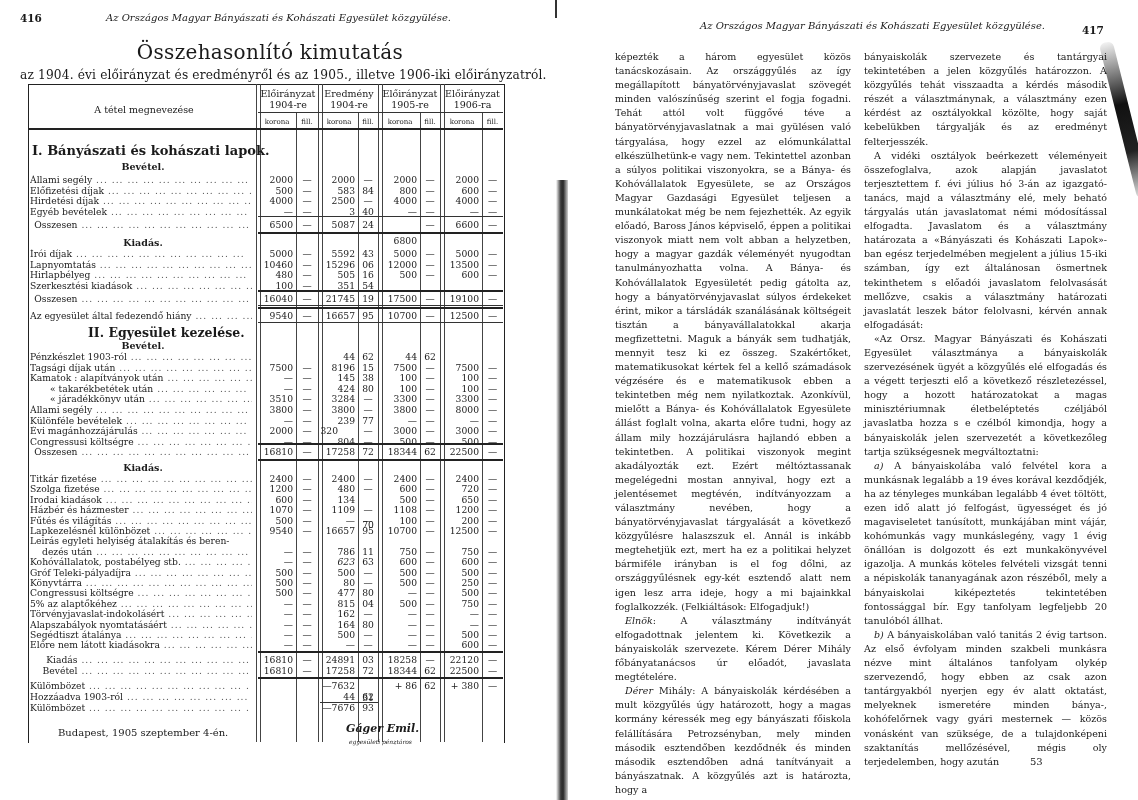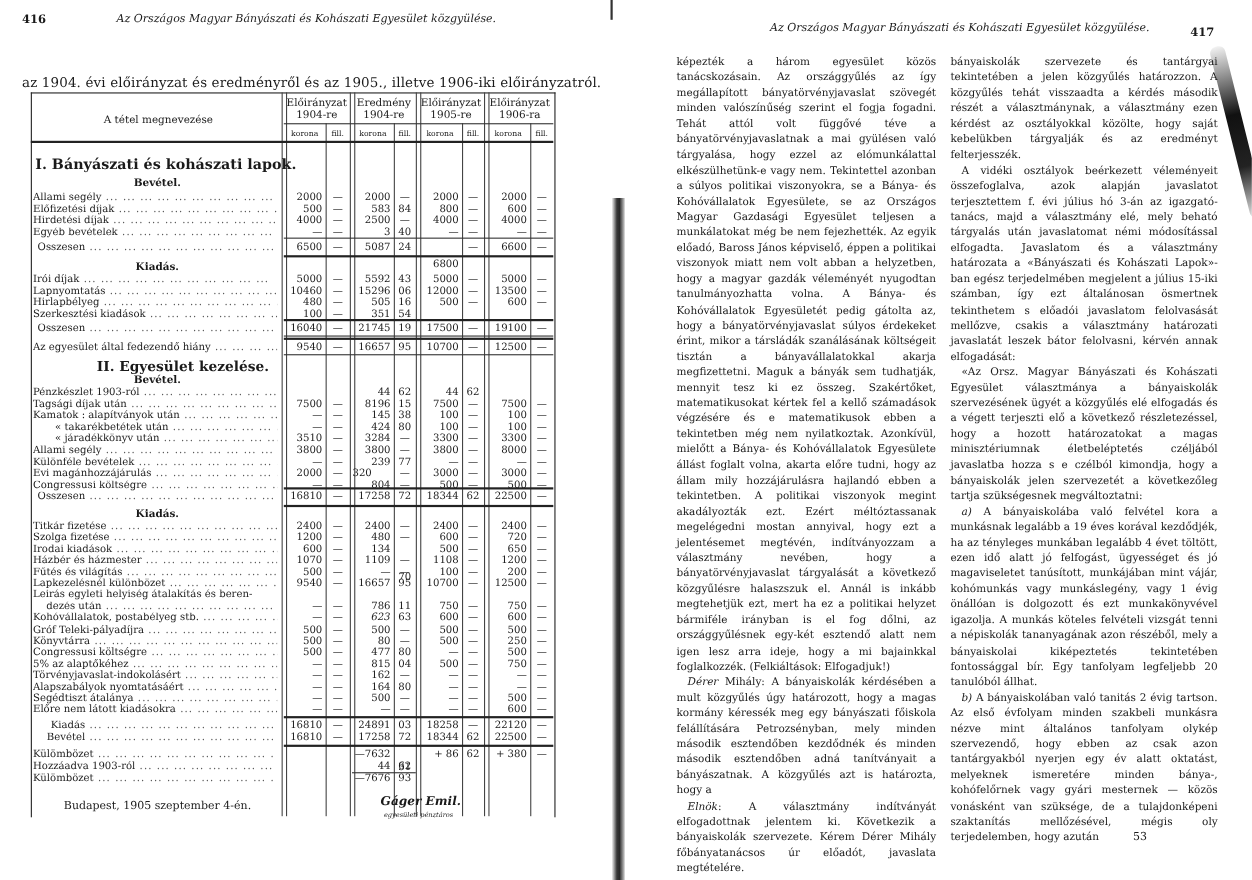--- a/index.html
+++ b/index.html
@@ -58,20 +58,21 @@
   .col-left { left: 615px; }
   .col-right { left: 864px; width: 243px; }
   .footer-pageno { position: absolute; left: 1030px; top: 756px; font-size: 10px; }
 </style>
 </head>
 <body>
 
 <div class="page left-page">
   <div class="page-no" style="left:20px;top:12px;">416</div>
   <div class="run-head" style="left:106px;top:12px;">Az Országos Magyar Bányászati és Kohászati Egyesület közgyülése.</div>
+  <div class="title">Összehasonlító kimutatás</div>
   <div class="subtitle">az 1904. évi előirányzat és eredményről és az 1905., illetve 1906-iki előirányzatról.</div>
 
   <div class="tbl"></div>
   <div id="table-layer">
       <div class="vline dbl" style="left:256px;top:84px;height:658px;"></div>
       <div class="vline" style="left:296px;top:112px;height:630px;"></div>
       <div class="vline" style="left:358px;top:112px;height:630px;"></div>
       <div class="vline" style="left:420px;top:112px;height:630px;"></div>
       <div class="vline" style="left:482px;top:112px;height:630px;"></div>
       <div class="vline dbl" style="left:318px;top:84px;height:658px;"></div>
@@ -486,22 +487,22 @@
 </div>
 
 <div class="spine-top"></div>
 <div class="spine"></div>
 
 <div class="page right-page"></div>
 <div class="run-head" style="left:700px;top:20px;">Az Országos Magyar Bányászati és Kohászati Egyesület közgyülése.</div>
 <div class="page-no" style="left:1082px;top:24px;">417</div>
 <div class="col-text col-left" id="col-left">
     <p><span>képezték a három egyesület közös tanácskozásain. Az országgyűlés az így megállapított bányatörvényjavaslat szövegét minden valószínűség szerint el fogja fogadni. Tehát attól volt függővé téve a bányatörvényjavaslatnak a mai gyülésen való tárgyalása, hogy ezzel az elómunkálattal elkészülhetünk-e vagy nem. Tekintettel azonban a súlyos politikai viszonyokra, se a Bánya- és Kohóvállalatok Egyesülete, se az Országos Magyar Gazdasági Egyesület teljesen a munkálatokat még be nem fejezhették. Az egyik előadó, Baross János képviselő, éppen a politikai viszonyok miatt nem volt abban a helyzetben, hogy a magyar gazdák véleményét nyugodtan tanulmányozhatta volna. A Bánya- és Kohóvállalatok Egyesületét pedig gátolta az, hogy a bányatörvényjavaslat súlyos érdekeket érint, mikor a társládák szanálásának költségeit tisztán a bányavállalatokkal akarja megfizettetni. Maguk a bányák sem tudhatják, mennyit tesz ki ez összeg. Szakértőket, matematikusokat kértek fel a kellő számadások végzésére és e matematikusok ebben a tekintetben még nem nyilatkoztak. Azonkívül, mielőtt a Bánya- és Kohóvállalatok Egyesülete állást foglalt volna, akarta előre tudni, hogy az állam mily hozzájárulásra hajlandó ebben a tekintetben. A politikai viszonyok megint akadályozták ezt. Ezért méltóztassanak megelégedni mostan annyival, hogy ezt a jelentésemet megtévén, indítványozzam a választmány nevében, hogy a bányatörvényjavaslat tárgyalását a következő közgyűlésre halaszszuk el. Annál is inkább megtehetjük ezt, mert ha ez a politikai helyzet bármiféle irányban is el fog dőlni, az országgyűlésnek egy-két esztendő alatt nem igen lesz arra ideje, hogy a mi bajainkkal foglalkozzék. (Felkiáltások: Elfogadjuk!)</span></p>
+    <p class="indent"><i>Elnök</i><span>: A választmány indítványát elfogadottnak jelentem ki. Következik a bányaiskolák szervezete. Kérem Dérer Mihály főbányatanácsos úr előadót, javaslata megtételére.</span></p>
     <p class="indent"><i>Dérer</i><span> Mihály: A bányaiskolák kérdésében a mult közgyűlés úgy határozott, hogy a magas kormány kéressék meg egy bányászati főiskola felállítására Petrozsényban, mely minden második esztendőben kezdődnék és minden második esztendőben adná tanítványait a bányászatnak. A közgyűlés azt is határozta, hogy a</span></p>
-    <p class="indent"><i>Elnök</i><span>: A választmány indítványát elfogadottnak jelentem ki. Következik a bányaiskolák szervezete. Kérem Dérer Mihály főbányatanácsos úr előadót, javaslata megtételére.</span></p>
   </div>
 <div class="col-text col-right" id="col-right">
     <p><span>bányaiskolák szervezete és tantárgyai tekintetében a jelen közgyűlés határozzon. A közgyűlés tehát visszaadta a kérdés második részét a választmánynak, a választmány ezen kérdést az osztályokkal közölte, hogy saját kebelükben tárgyalják és az eredményt felterjesszék.</span></p>
     <p class="indent"><span>A vidéki osztályok beérkezett véleményeit összefoglalva, azok alapján javaslatot terjesztettem f. évi július hó 3-án az igazgató-tanács, majd a választmány elé, mely beható tárgyalás után javaslatomat némi módosítással elfogadta. Javaslatom és a választmány határozata a «Bányászati és Kohászati Lapok»-ban egész terjedelmében megjelent a július 15-iki számban, így ezt általánosan ösmertnek tekinthetem s előadói javaslatom felolvasását mellőzve, csakis a választmány határozati javaslatát leszek bátor felolvasni, kérvén annak elfogadását:</span></p>
     <p class="indent"><span>«Az Orsz. Magyar Bányászati és Kohászati Egyesület választmánya a bányaiskolák szervezésének ügyét a közgyűlés elé elfogadás és a végett terjeszti elő a következő részletezéssel, hogy a hozott határozatokat a magas minisztériumnak életbeléptetés czéljából javaslatba hozza s e czélból kimondja, hogy a bányaiskolák jelen szervezetét a következőleg tartja szükségesnek megváltoztatni:</span></p>
     <p class="indent"><i>a)</i><span> A bányaiskolába való felvétel kora a munkásnak legalább a 19 éves korával kezdődjék, ha az tényleges munkában legalább 4 évet töltött, ezen idő alatt jó felfogást, ügyességet és jó magaviseletet tanúsított, munkájában mint vájár, kohómunkás vagy munkáslegény, vagy 1 évig önállóan is dolgozott és ezt munkakönyvével igazolja. A munkás köteles felvételi vizsgát tenni a népiskolák tananyagának azon részéből, mely a bányaiskolai kiképeztetés tekintetében fontossággal bír. Egy tanfolyam legfeljebb 20 tanulóból állhat.</span></p>
     <p class="indent"><i>b)</i><span> A bányaiskolában való tanitás 2 évig tartson. Az első évfolyam minden szakbeli munkásra nézve mint általános tanfolyam olykép szervezendő, hogy ebben az csak azon tantárgyakból nyerjen egy év alatt oktatást, melyeknek ismeretére minden bánya-, kohófelőrnek vagy gyári mesternek — közös vonásként van szüksége, de a tulajdonképeni szaktanítás mellőzésével, mégis oly terjedelemben, hogy azután</span></p>
   </div>
 <div class="footer-pageno">53</div>
 <div class="edge-smudge"></div>

